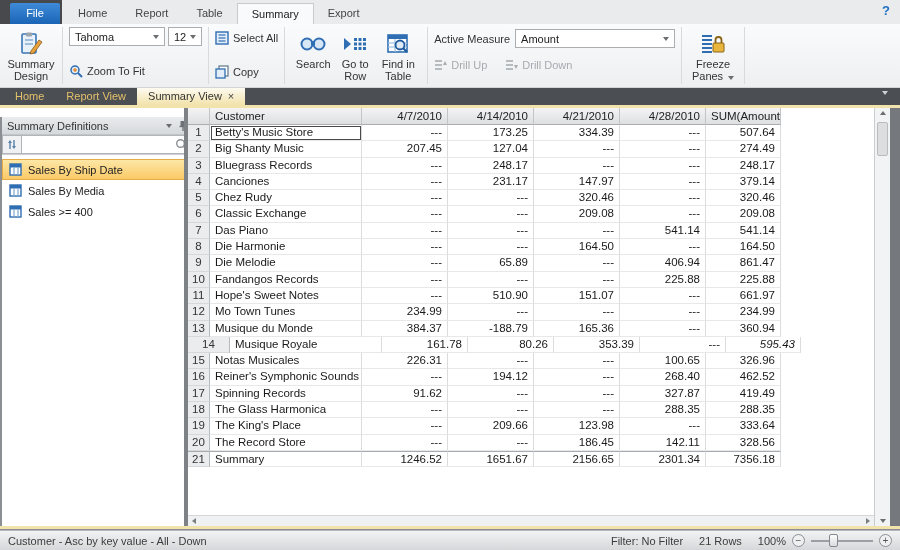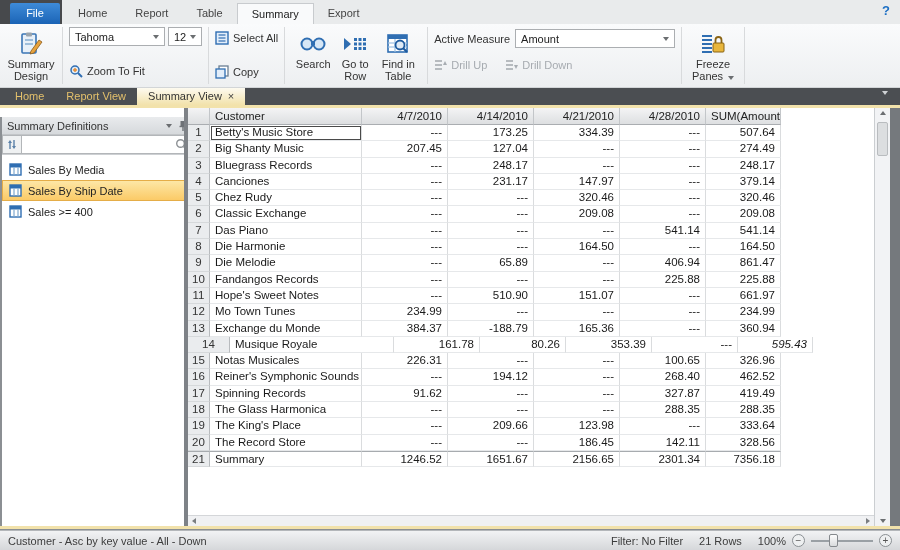--- a/index.html
+++ b/index.html
@@ -329,37 +329,37 @@
         <div class="searchfield">
           <input type="text" value="" style="">
           <svg width="13" height="13" viewBox="0 0 13 13" style="margin-right:3px;">
             <circle cx="5.5" cy="5.5" r="3.8" fill="none" stroke="#8e9najo296" stroke-width="1.4"></circle>
             <circle cx="5.5" cy="5.5" r="3.8" fill="none" stroke="#8e9296" stroke-width="1.4"></circle>
             <line x1="8.5" y1="8.5" x2="12" y2="12" stroke="#8e9296" stroke-width="1.6"></line>
           </svg>
         </div>
       </div>
       <div class="sb-items" id="sidebar-items">
+          <div class="sitem sel">
+            <svg width="13" height="13" viewBox="0 0 13 13">
+              <rect x="1" y="1" width="11" height="11" fill="#fff" stroke="#2f6eb2" stroke-width="1.4"></rect>
+              <rect x="1" y="1" width="11" height="3.5" fill="#2f6eb2"></rect>
+              <line x1="5" y1="4.5" x2="5" y2="12" stroke="#7fa8cf" stroke-width="1.2"></line>
+              <line x1="9" y1="4.5" x2="9" y2="12" stroke="#7fa8cf" stroke-width="1.2"></line>
+            </svg>
+            <span>Sales By Ship Date</span>
+          </div>
           <div class="sitem">
             <svg width="13" height="13" viewBox="0 0 13 13">
               <rect x="1" y="1" width="11" height="11" fill="#fff" stroke="#2f6eb2" stroke-width="1.4"></rect>
               <rect x="1" y="1" width="11" height="3.5" fill="#2f6eb2"></rect>
               <line x1="5" y1="4.5" x2="5" y2="12" stroke="#7fa8cf" stroke-width="1.2"></line>
               <line x1="9" y1="4.5" x2="9" y2="12" stroke="#7fa8cf" stroke-width="1.2"></line>
             </svg>
             <span>Sales By Media</span>
-          </div>
-          <div class="sitem sel">
-            <svg width="13" height="13" viewBox="0 0 13 13">
-              <rect x="1" y="1" width="11" height="11" fill="#fff" stroke="#2f6eb2" stroke-width="1.4"></rect>
-              <rect x="1" y="1" width="11" height="3.5" fill="#2f6eb2"></rect>
-              <line x1="5" y1="4.5" x2="5" y2="12" stroke="#7fa8cf" stroke-width="1.2"></line>
-              <line x1="9" y1="4.5" x2="9" y2="12" stroke="#7fa8cf" stroke-width="1.2"></line>
-            </svg>
-            <span>Sales By Ship Date</span>
           </div>
           <div class="sitem">
             <svg width="13" height="13" viewBox="0 0 13 13">
               <rect x="1" y="1" width="11" height="11" fill="#fff" stroke="#2f6eb2" stroke-width="1.4"></rect>
               <rect x="1" y="1" width="11" height="3.5" fill="#2f6eb2"></rect>
               <line x1="5" y1="4.5" x2="5" y2="12" stroke="#7fa8cf" stroke-width="1.2"></line>
               <line x1="9" y1="4.5" x2="9" y2="12" stroke="#7fa8cf" stroke-width="1.2"></line>
             </svg>
             <span>Sales &gt;= 400</span>
           </div>
@@ -482,30 +482,30 @@
             <div class="gcell rn" style="width: 22px;">12</div>
             <div class="gcell" style="width: 152px;">Mo Town Tunes</div>
             <div class="gcell num" style="width: 86px;">234.99</div>
             <div class="gcell num" style="width: 86px;">---</div>
             <div class="gcell num" style="width: 86px;">---</div>
             <div class="gcell num" style="width: 86px;">---</div>
             <div class="gcell num" style="width: 75px;">234.99</div>
           </div>
           <div class="grow">
             <div class="gcell rn" style="width: 22px;">13</div>
-            <div class="gcell" style="width: 152px;">Exchange du Monde</div>
+            <div class="gcell" style="width: 152px;">Musique du Monde</div>
             <div class="gcell num" style="width: 86px;">384.37</div>
             <div class="gcell num" style="width: 86px;">-188.79</div>
             <div class="gcell num" style="width: 86px;">165.36</div>
             <div class="gcell num" style="width: 86px;">---</div>
             <div class="gcell num" style="width: 75px;">360.94</div>
           </div>
           <div class="grow">
             <div class="gcell rn" style="width: 42px;">14</div>
-            <div class="gcell" style="width: 164px;">Musique Royale</div>
+            <div class="gcell" style="width: 152px;">Musique Royale</div>
             <div class="gcell num" style="width: 86px;">161.78</div>
             <div class="gcell num" style="width: 86px;">80.26</div>
             <div class="gcell num" style="width: 86px;">353.39</div>
             <div class="gcell num" style="width: 86px;">---</div>
             <div class="gcell num" style="width: 75px; font-style: italic;">595.43</div>
           </div>
           <div class="grow">
             <div class="gcell rn" style="width: 22px;">15</div>
             <div class="gcell" style="width: 152px;">Notas Musicales</div>
             <div class="gcell num" style="width: 86px;">226.31</div>

